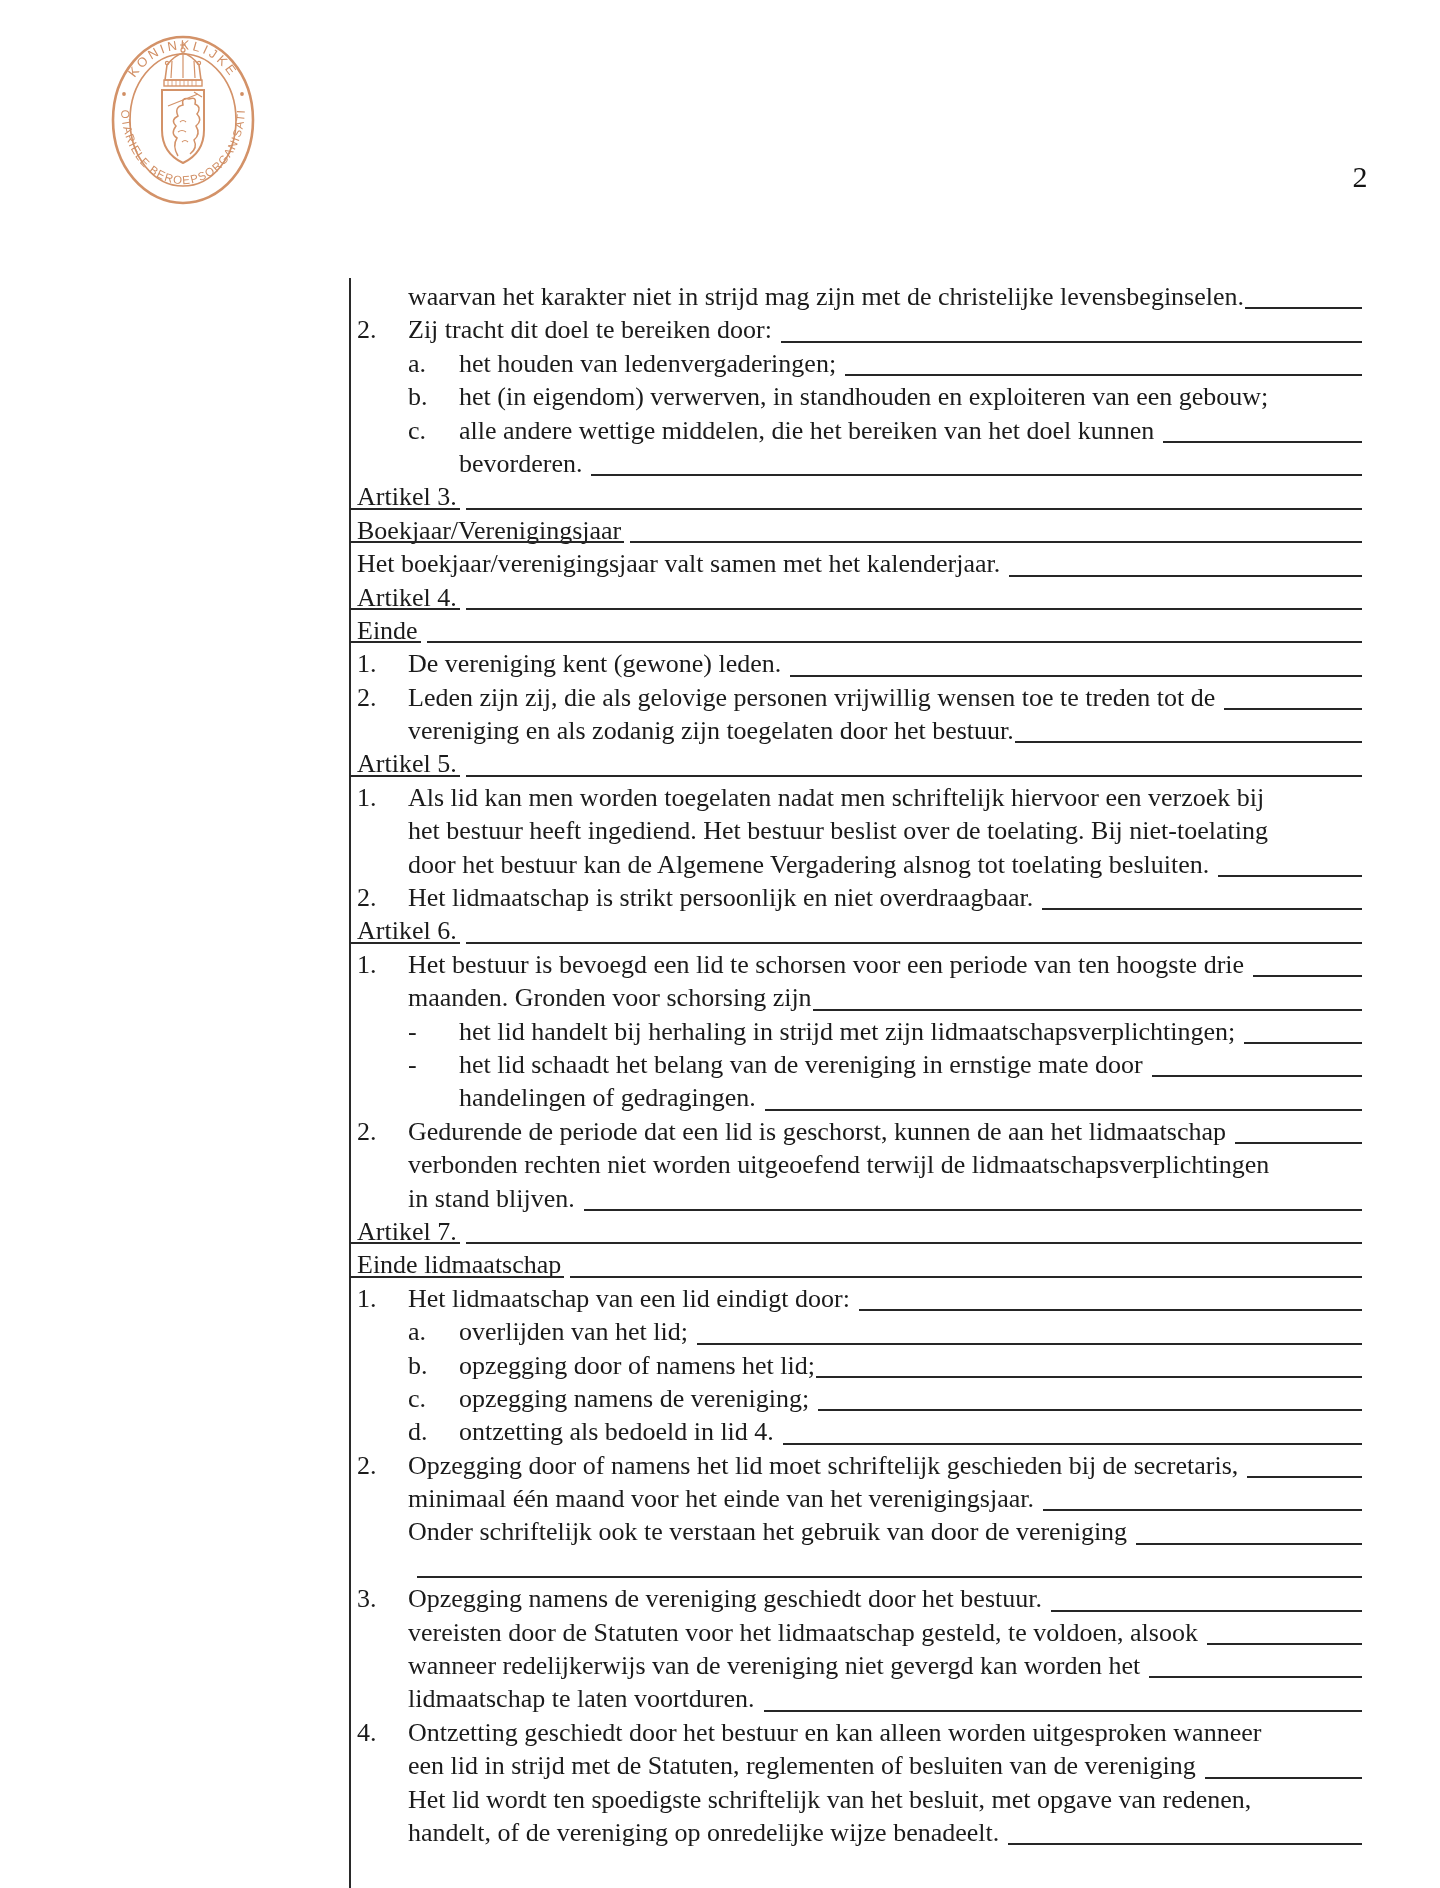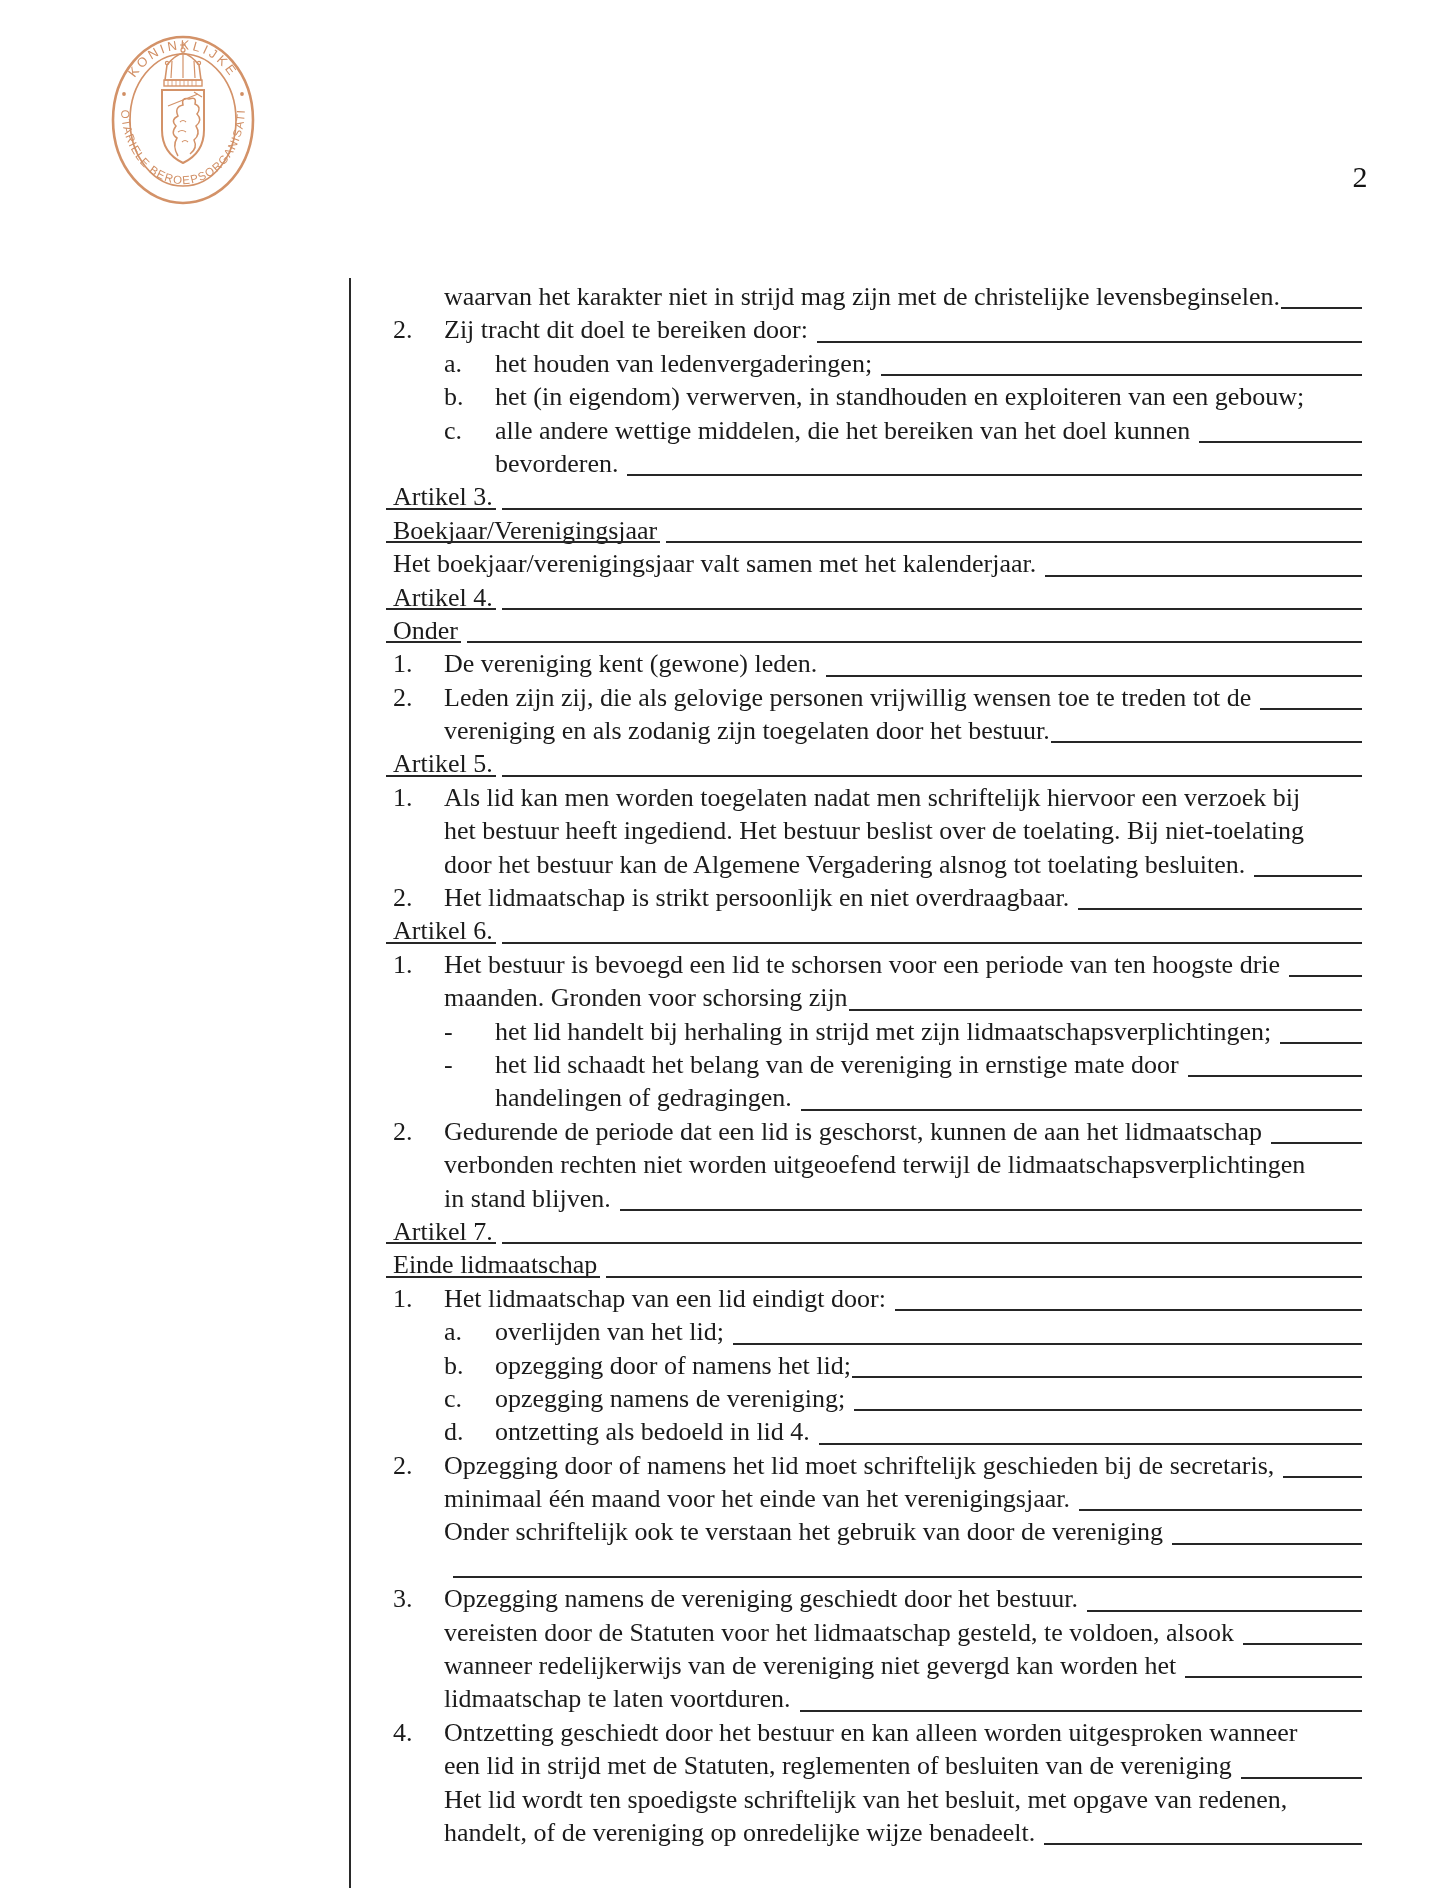--- a/index.html
+++ b/index.html
@@ -8,21 +8,21 @@
     background:#ffffff; overflow:hidden;
     font-family:"Liberation Serif", serif; color:#1b1b1b;
   }
   
   .vline { position:absolute; left:349px; top:278px; width:2px; height:1610px; background:#2a2a2a; }
   
   .pagenum { position:absolute; left:1338px; top:160px; width:44px; text-align:center;
              font-size:30px; color:#141414; }
   
   .textcol { position:absolute; left:357px; top:280px; width:1005px; font-size:26px; }
-  .line { display:flex; height:33.4px; line-height:33.4px; white-space:nowrap;margin-left:36px; }
+  .line { display:flex; height:33.4px; line-height:33.4px; white-space:nowrap; }
   .mk  { flex:0 0 51px; }
   .mk.ind2 { margin-left:51px; }
   .tx  { flex:0 0 auto; }
   .fill { flex:1 1 auto; min-width:0; position:relative; }
   .fill::after { content:""; position:absolute; left:9px; right:0; bottom:4px; height:2px; background:#262626; }
   .fill.nogap::after { left:1px; }
   .hdr { position:relative; }
   .hdr::after { content:""; position:absolute; left:-7px; right:-3px; bottom:4px; height:2px; background:#262626; }
   
   .seal { position:absolute; left:108px; top:34px; width:150px; height:172px; opacity:0.92; }
@@ -112,21 +112,21 @@
       </div>
       <div class="line">
         <span class="tx">Het boekjaar/verenigingsjaar valt samen met het kalenderjaar.</span>
         <span class="fill"></span>
       </div>
       <div class="line">
         <span class="tx hdr">Artikel 4.</span>
         <span class="fill"></span>
       </div>
       <div class="line">
-        <span class="tx hdr">Onder</span>
+        <span class="tx hdr">Einde</span>
         <span class="fill"></span>
       </div>
       <div class="line">
         <span class="mk">1.</span>
         <span class="tx">De vereniging kent (gewone) leden.</span>
         <span class="fill"></span>
       </div>
       <div class="line">
         <span class="mk">2.</span>
         <span class="tx">Leden zijn zij, die als gelovige personen vrijwillig wensen toe te treden tot de</span>

